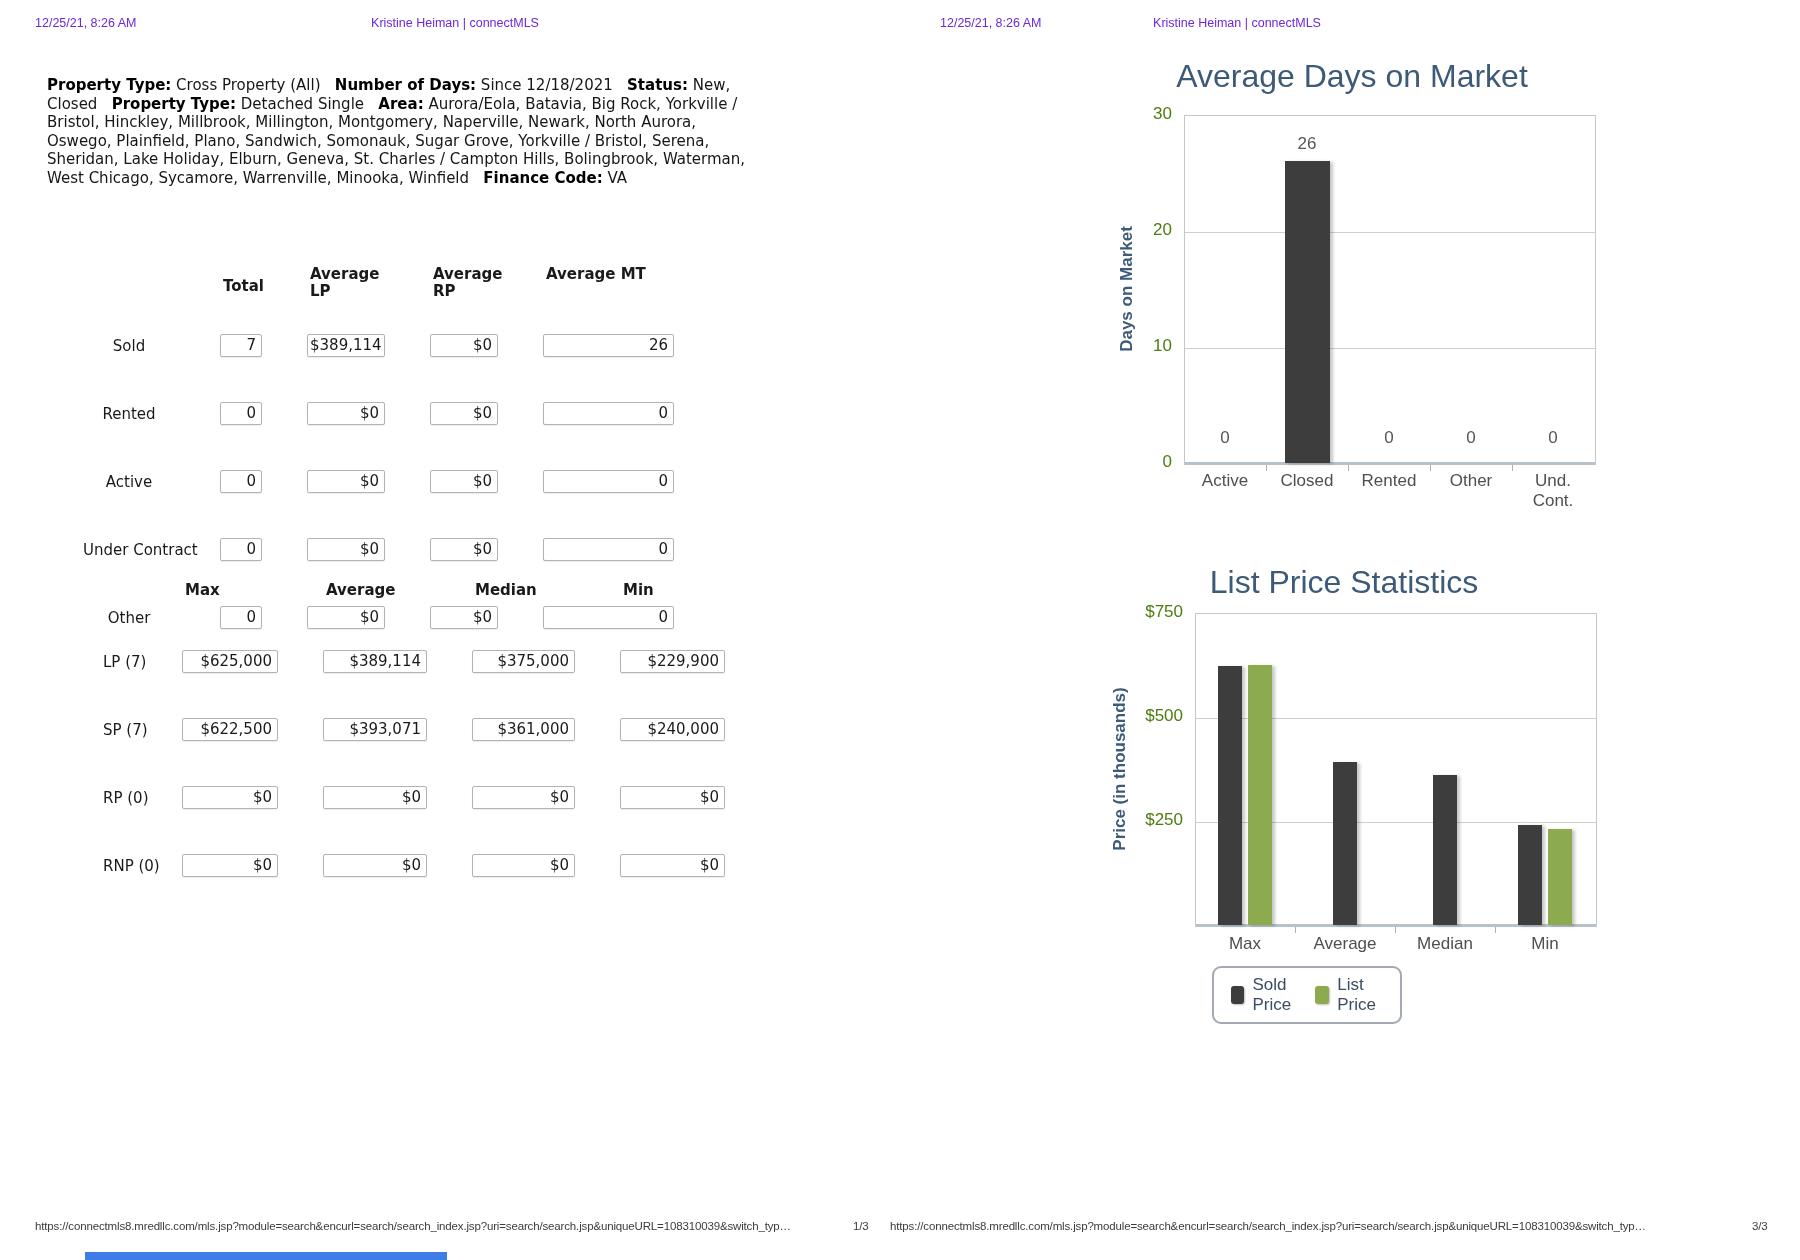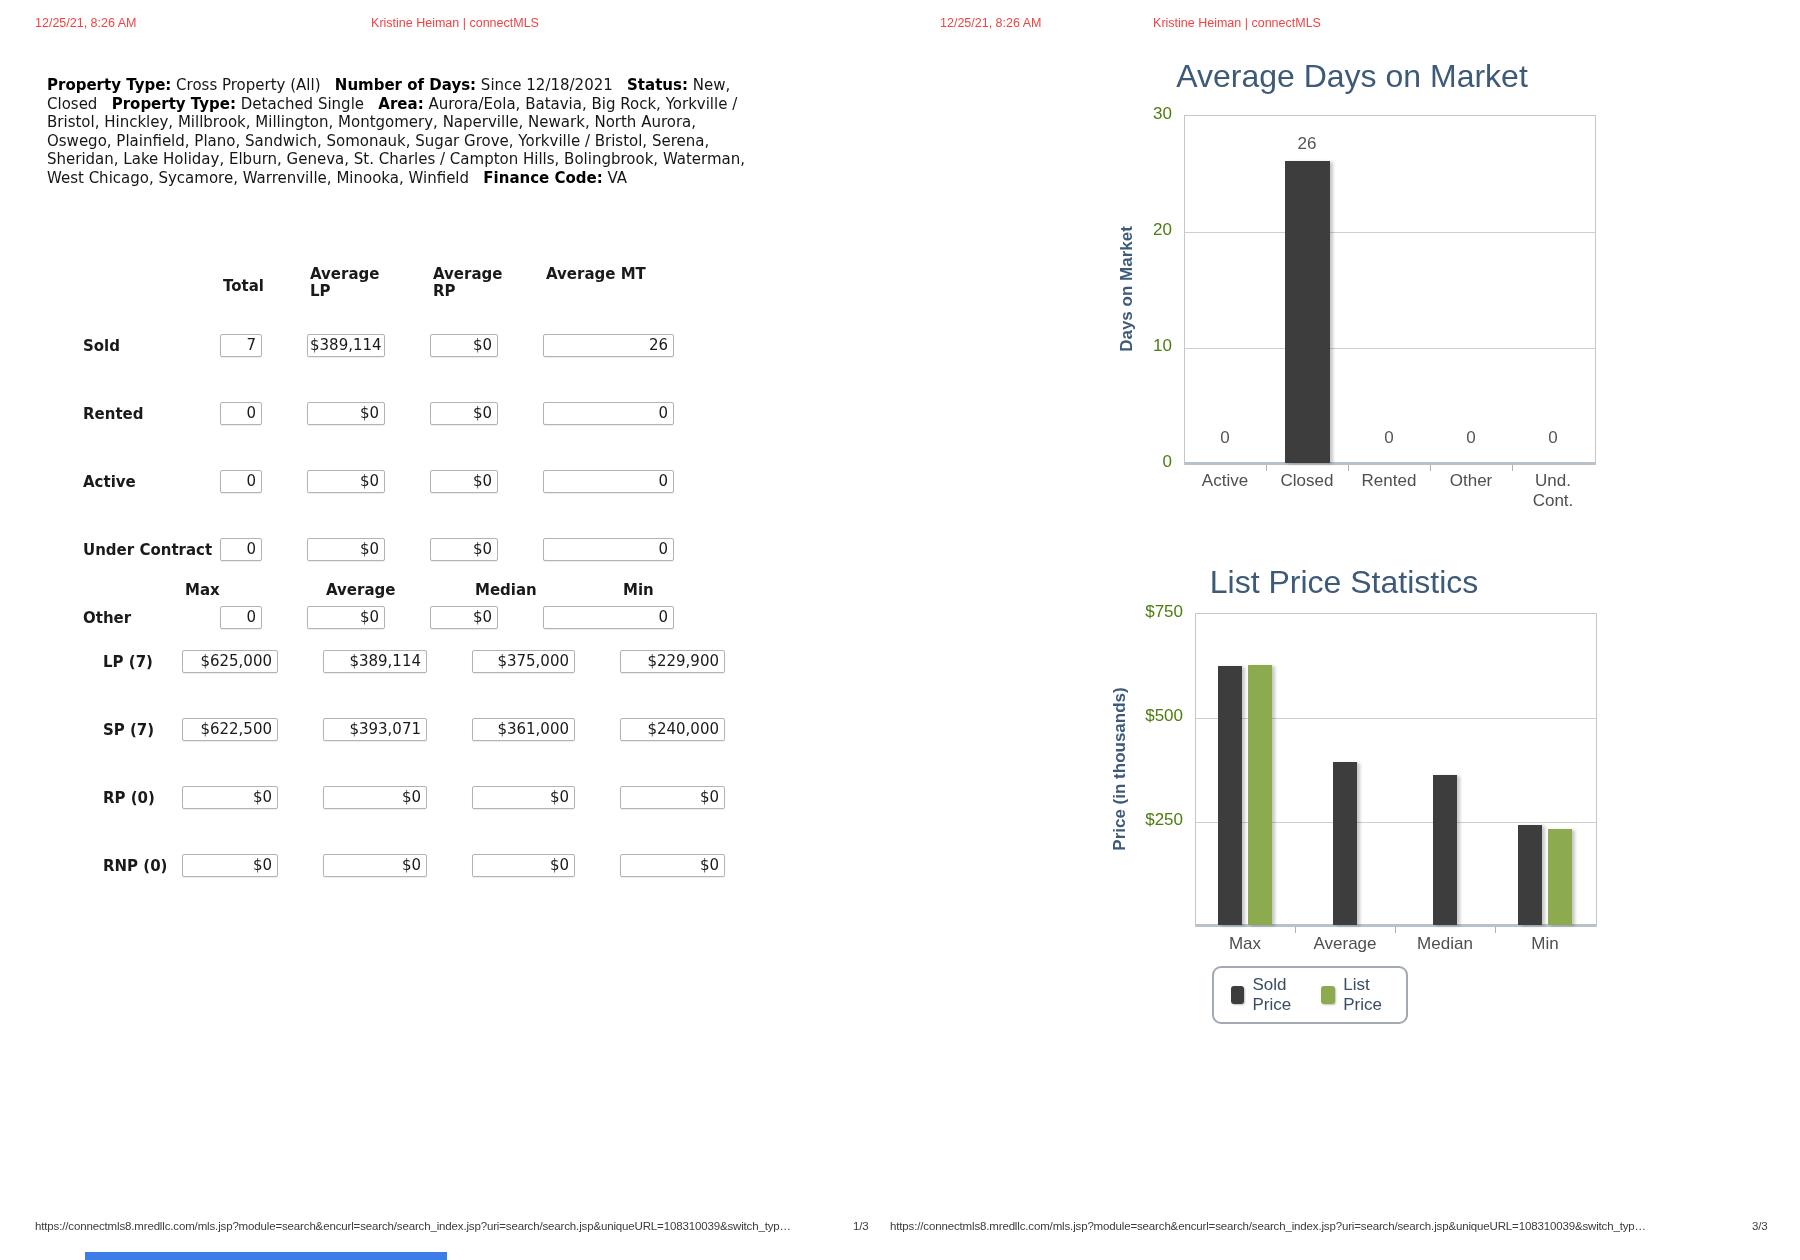--- a/index.html
+++ b/index.html
@@ -2,46 +2,46 @@
 <html><head>
 <meta charset="utf-8">
 <style>
   html,body{margin:0;padding:0;}
   body{
     width:1800px;height:1260px;position:relative;background:#ffffff;
     font-family:"DejaVu Sans",sans-serif;overflow:hidden;color:#1a1a1a;
   }
   .abs{position:absolute;}
   
-  .hdr{font-size:12.5px;color:#ef4444;font-family:"Liberation Sans",sans-serif;}
+  .hdr{font-size:12.5px;color:#6d28d9;font-family:"Liberation Sans",sans-serif;}
   .ftr{font-size:11.5px;color:#3c3c3c;font-family:"Liberation Sans",sans-serif;letter-spacing:-0.15px;white-space:nowrap;}
   
   #criteria{left:47px;top:76px;width:707px;font-size:15px;line-height:18.6px;color:#161616;}
   #criteria b{color:#000;}
   
   .stat-grid{display:grid;column-gap:4px;row-gap:4px;gap:45px;}
   .th{font-weight:bold;font-size:15px;line-height:17px;padding-left:3px;}
-  .rowlabel{font-weight:bold;font-size:15px;text-align:left;align-self:center;white-space:nowrap;margin-left:28px;}
+  .rowlabel{font-weight:normal;font-size:15px;text-align:center;align-self:center;white-space:nowrap;margin-left:28px;}
   .cell{
     border:1px solid #b3b3b3;border-radius:2px;background:#fff;
     font-size:15px;text-align:right;padding:0 5px 0 2px;height:21px;line-height:21px;
     box-shadow:0 1px 1px rgba(0,0,0,0.08);
   }
   
   .chart-title{font-family:"Liberation Sans",sans-serif;font-size:32px;text-align:center;}
   .plot{border:1px solid #c6c6c6;background:#fff;}
   .gridline{position:absolute;left:0;width:100%;height:1px;background:#cfcfcf;}
   .axisline{position:absolute;left:0;bottom:-1px;width:100%;height:3px;background:#b8c2ca;}
   .ytick{position:absolute;text-align:right;font-family:"Liberation Sans",sans-serif;font-size:17px;color:#4d7c0f;}
   .xtick{position:absolute;text-align:center;font-family:"Liberation Sans",sans-serif;font-size:17px;color:#4f4f4f;white-space:pre-line;line-height:20px;}
   .bar{position:absolute;box-shadow:3px 1px 3px rgba(0,0,0,0.22);}
   .dlabel{position:absolute;text-align:center;font-family:"Liberation Sans",sans-serif;font-size:17px;color:#555;}
   .tickmark{position:absolute;width:1px;height:6px;background:#b0b0b0;}
   .ylab{position:absolute;font-family:"Liberation Sans",sans-serif;font-size:17px;font-weight:bold;white-space:nowrap;}
-  #legend{display:flex;align-items:center;gap:21px;padding:7px 17px;border:2px solid #a3aab1;border-radius:9px;background:#fff;}
+  #legend{display:flex;align-items:center;gap:15px;padding:7px 17px;border:2px solid #a3aab1;border-radius:9px;background:#fff;}
   .lg-item{display:flex;align-items:center;gap:8px;}
   .lg-swatch{width:22px;height:18px;border-radius:3px;box-shadow:1px 1px 2px rgba(0,0,0,0.25);}
   .lg-label{font-family:"Liberation Sans",sans-serif;font-size:17px;color:#3b4c63;}
 </style>
 </head>
 <body>
 
 <div class="abs hdr" style="left:35px;top:16px;">12/25/21, 8:26 AM</div>
 <div class="abs hdr" style="left:280px;top:16px;width:350px;text-align:center;">Kristine Heiman | connectMLS</div>
 

